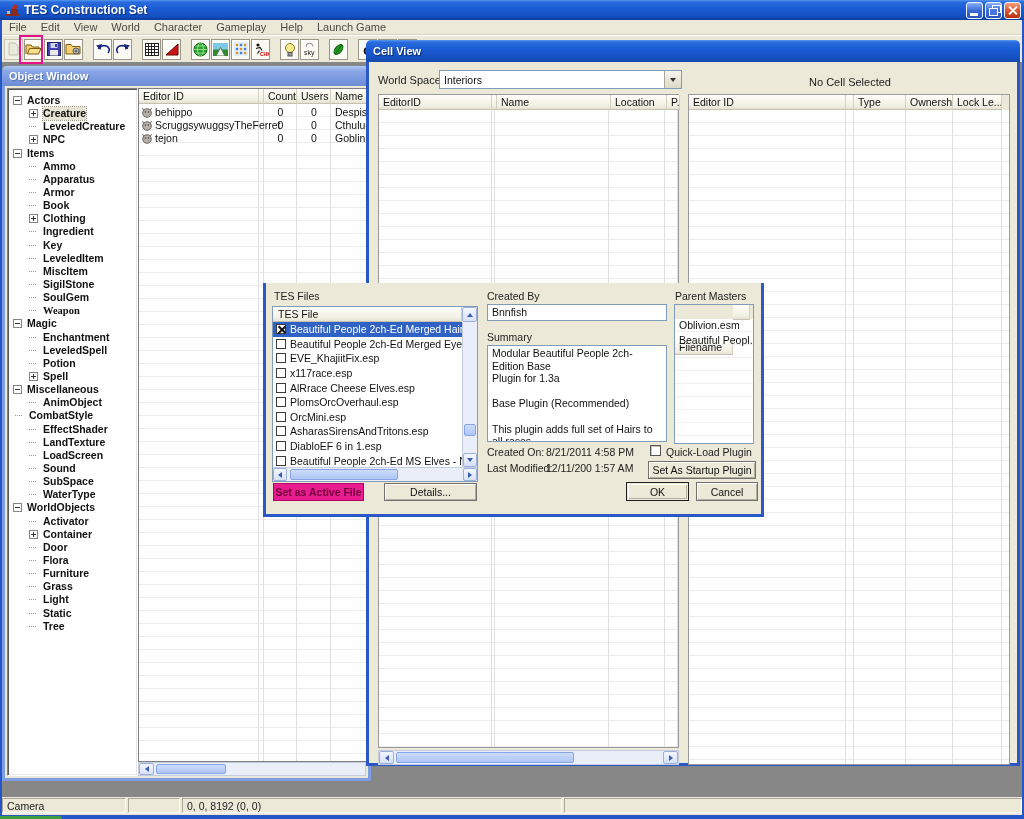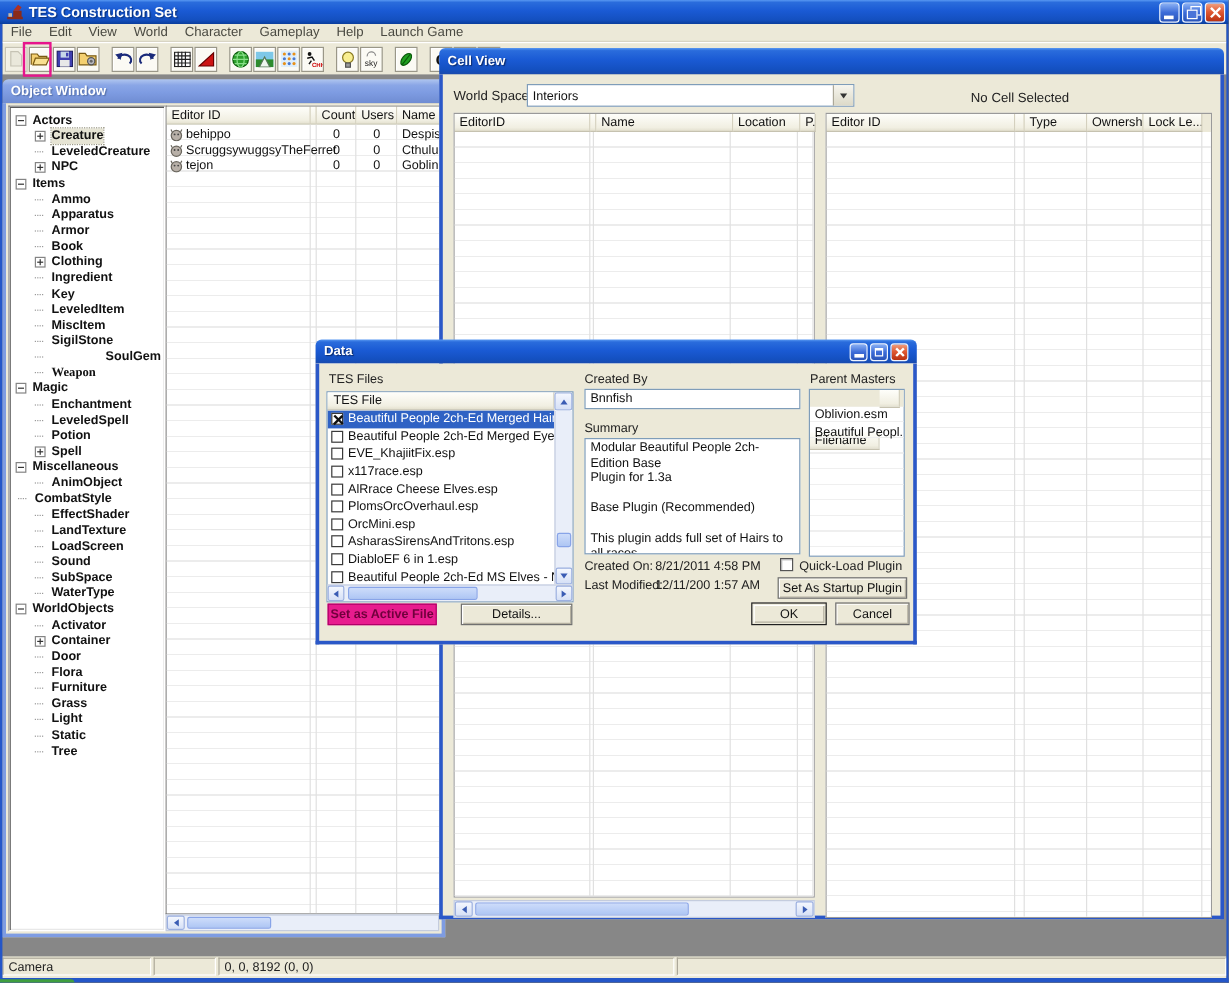--- a/index.html
+++ b/index.html
@@ -384,21 +384,21 @@
             <span class="tlabel">LeveledItem</span>
           </div>
           <div class="tree-row" style="padding-left: 21px;">
             <span class="tick"></span>
             <span class="tlabel">MiscItem</span>
           </div>
           <div class="tree-row" style="padding-left: 21px;">
             <span class="tick"></span>
             <span class="tlabel">SigilStone</span>
           </div>
-          <div class="tree-row" style="padding-left: 21px; gap: 45px;">
+          <div class="tree-row" style="padding-left: 21px;">
             <span class="tick"></span>
             <span class="tlabel">SoulGem</span>
           </div>
           <div class="tree-row" style="padding-left: 21px; font-family: Liberation Serif, serif;">
             <span class="tick"></span>
             <span class="tlabel">Weapon</span>
           </div>
           <div class="tree-row" style="padding-left: 5px;">
             <span class="exp minus"></span>
             <span class="tlabel">Magic</span>
@@ -555,21 +555,21 @@
       </div>
     </div>
   </div>
 
   <div class="win" style="left:366px;top:40px;width:654px;height:726px;z-index:3;">
     <div class="win-title" style="height:22px;">
       <span>Cell View</span>
     </div>
     <div class="win-body" style="height:704px;">
       <span class="cv-label" style="left:9px;top:12px;">World Space</span>
-      <div class="combo" style="left:70px;top:8px;width:273px;">
+      <div class="combo" style="left:70px;top:8px;width:243px;">
         <span class="combo-text">Interiors</span>
         <span class="combo-btn">
             <span class="tri d"></span>
           </span>
       </div>
       <span class="cv-label" style="left:320px;top:14px;width:322px;text-align:center;">No Cell Selected</span>
 
       <div class="cv-table" style="left:9px;top:32px;width:301px;height:654px;">
         <div class="hdr-row" id="cvl-hdr">
             <div class="colhdr" style="width: 113px;">EditorID</div>
@@ -609,28 +609,20 @@
             <div class="vline" style="left: 164px;"></div>
             <div class="vline" style="left: 216px;"></div>
             <div class="vline" style="left: 263px;"></div>
             <div class="vline" style="left: 312px;"></div>
           </div>
       </div>
     </div>
   </div>
 
   <div class="win" style="left:263px;top:283px;width:501px;height:254px;z-index:5;">
-    <div class="win-title">
-      <span>Data</span>
-      <span class="cap-btns">
-        <span class="cap-btn sm g-min"></span>
-        <span class="cap-btn sm g-max"></span>
-        <span class="cap-btn sm close g-close"></span>
-      </span>
-    </div>
     <div class="win-body" style="height:234px;">
       <span class="dlg-label" style="left:8px;top:7px;">TES Files</span>
 
       <div class="listbox" style="left:6px;top:23px;width:206px;height:176px;">
         <div class="lb-hdr">
           <span class="lb-hdr-label">TES File</span>
           <span class="scr-btn" style="width:15px;height:15px;">
               <span class="tri u"></span>
             </span>
         </div>

